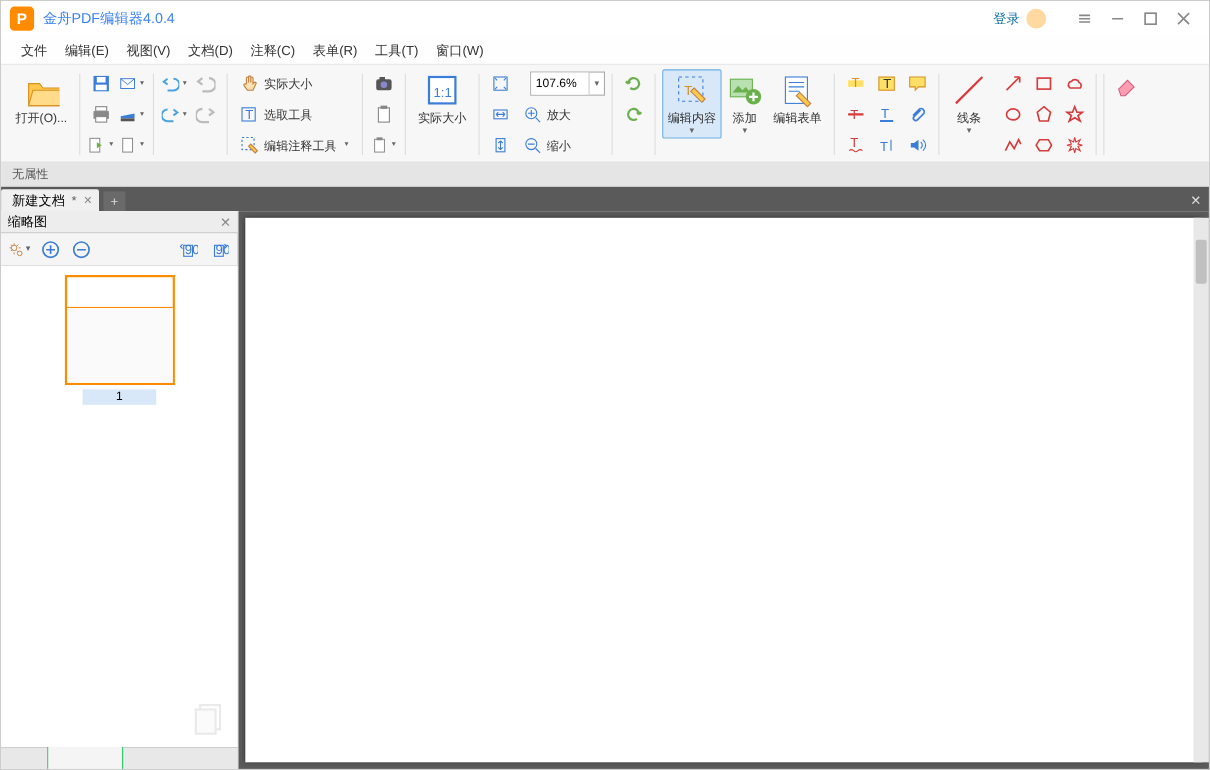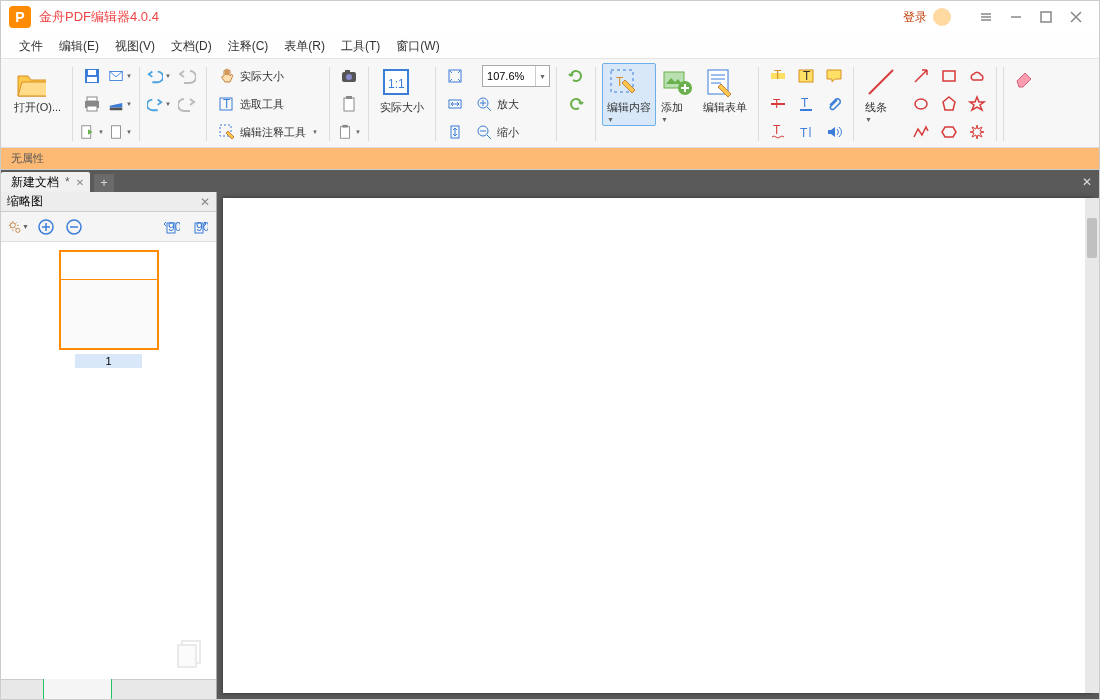--- a/index.html
+++ b/index.html
@@ -1,50 +1,50 @@
 <!DOCTYPE html>
 <html><head>
 <meta charset="utf-8">
 <style>
 *{box-sizing:border-box;margin:0;padding:0;font-family:"Microsoft YaHei",Arial,sans-serif;font-size:12px;user-select:none}
 body{width:1100px;height:700px;background:#fff;display:flex;flex-direction:column;overflow:hidden;border:1px solid #ccc}
 .titlebar{height:32px;display:flex;align-items:center;padding:0 8px;background:#fff}
 .app-logo{width:22px;height:22px;background:#ff8c00;border-radius:4px;display:flex;align-items:center;justify-content:center;margin-right:8px}
 .app-logo span{color:#fff;font-size:14px;font-weight:bold}
-.app-title{font-size:13px;color:#ef4444}
+.app-title{font-size:13px;color:#3b82f6}
 .title-spacer{flex:1}
-.login-txt{color:#c2410c;font-size:12px;margin-right:6px}
+.login-txt{color:#0369a1;font-size:12px;margin-right:6px}
 .avatar{width:18px;height:18px;border-radius:50%;background:#ffd9a0;margin-right:20px}
 .winbtn{width:30px;height:24px;display:flex;align-items:center;justify-content:center;color:#888;cursor:pointer}
 .winbtn svg{width:12px;height:12px;stroke:#888;fill:none;stroke-width:1.5}
 .menubar{height:26px;display:flex;align-items:flex-end;padding:0 10px;background:#fefefe;border-bottom:1px solid #e5e5e5}
 .menubar span{padding:3px 8px;font-size:12px;color:#333;cursor:pointer}
 .menu-spacer{flex:1}
 .menu-right{display:flex;align-items:center;gap:4px}
 .menu-rbtn{display:flex;align-items:center;gap:2px;padding:2px 4px;cursor:pointer}
 .menu-rbtn .mic{width:16px;height:16px}
 .toolbar{background:#f7f7f7;border-bottom:1px solid #ddd;display:flex;padding:4px 6px 2px 6px;gap:2px}
 .tgroup{display:flex;align-items:flex-start;padding:0 2px}
 .tsep{width:1px;background:#ddd;margin:4px 2px}
-.vbtn{display:flex;flex-direction:column;align-items:flex-start;padding:2px 4px;cursor:pointer;border:1px solid transparent;border-radius:2px}
+.vbtn{display:flex;flex-direction:column;align-items:center;padding:2px 4px;cursor:pointer;border:1px solid transparent;border-radius:2px}
 .vbtn .ic{width:32px;height:32px;display:flex;align-items:center;justify-content:center}
 .vbtn .lbl{font-size:11px;margin-top:2px;color:#333}
 .vbtn .dd{font-size:7px;color:#666;margin-top:1px}
 .gridcol{display:flex;flex-direction:column;gap:2px}
 .gridrow{display:flex;gap:2px;align-items:center}
 .sbtn{width:26px;height:26px;display:flex;align-items:center;justify-content:center;cursor:pointer;border:1px solid transparent;border-radius:2px;position:relative}
 .sbtn.wide{width:auto;padding:0 4px;gap:4px;justify-content:flex-start}
 .sbtn .sic{width:18px;height:18px;display:flex;align-items:center;justify-content:center}
 .sbtn .slbl{font-size:11px;color:#333}
 .sbtn .sdd{font-size:6px;color:#666;margin-left:2px}
 .zoom-combo{display:flex;align-items:center;border:1px solid #aaa;background:#fff;height:22px;margin-left:12px}
 .zoom-combo input{border:none;width:52px;height:20px;padding:0 4px;font-size:11px;outline:none}
 .zoom-combo .zdd{width:14px;height:20px;display:flex;align-items:center;justify-content:center;border-left:1px solid #ccc;font-size:7px;color:#666;cursor:pointer}
 .active-btn{background:#d8e8f8!important;border-color:#6bb0e8!important}
-.propbar{height:22px;background:#fdba74;border-bottom:1px solid #ccc;display:flex;align-items:center;padding:0 10px;font-size:11px;color:#555}
+.propbar{height:22px;background:#e5e5e5;border-bottom:1px solid #ccc;display:flex;align-items:center;padding:0 10px;font-size:11px;color:#555}
 .tabbar{height:22px;background:#5a5a5a;display:flex;align-items:flex-end}
 .doctab{background:#f0f0f0;height:20px;display:flex;align-items:center;padding:0 6px 0 10px;font-size:11px;gap:6px;border-top-left-radius:2px;border-top-right-radius:2px}
 .doctab .mod{color:#666}
 .doctab .cls{color:#888;cursor:pointer;font-size:10px}
 .newtab{width:20px;height:18px;background:#6a6a6a;display:flex;align-items:center;justify-content:center;color:#ddd;margin-left:4px;cursor:pointer;font-size:12px}
 .tab-spacer{flex:1}
 .tab-close{width:20px;height:20px;display:flex;align-items:center;justify-content:center;color:#ddd;cursor:pointer;margin-right:2px}
 .workspace{flex:1;display:flex;min-height:0}
 .sidepanel{width:216px;display:flex;flex-direction:column;border-right:1px solid #aaa;background:#f5f5f5}
 .sp-header{height:20px;background:#ededed;border-bottom:1px solid #ccc;display:flex;align-items:center;padding:0 6px;font-size:11px;justify-content:space-between}

